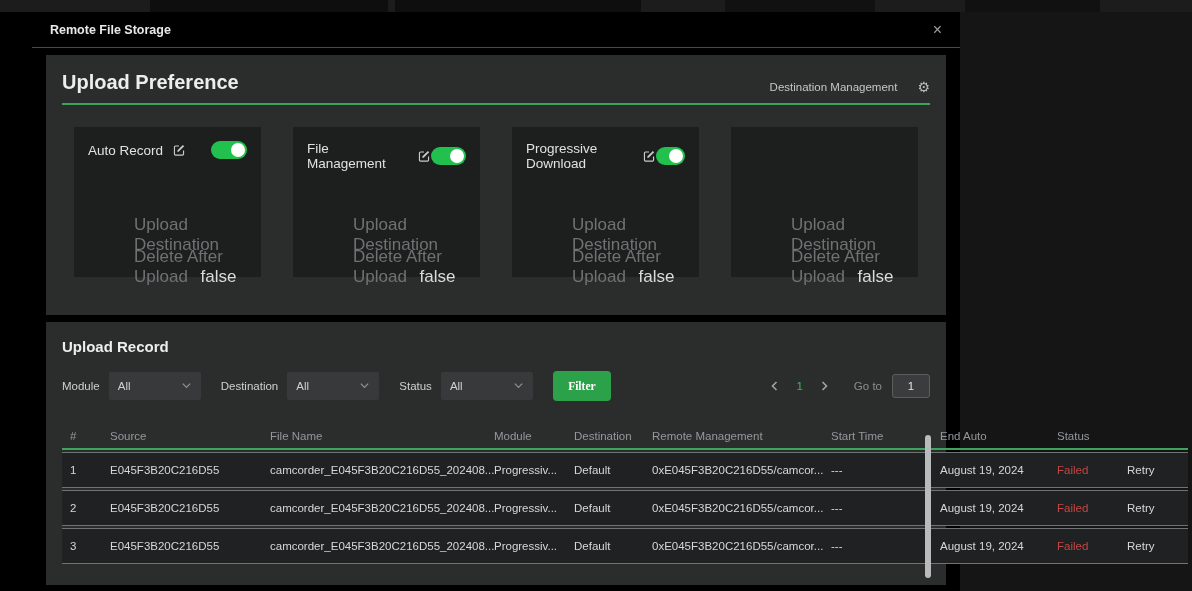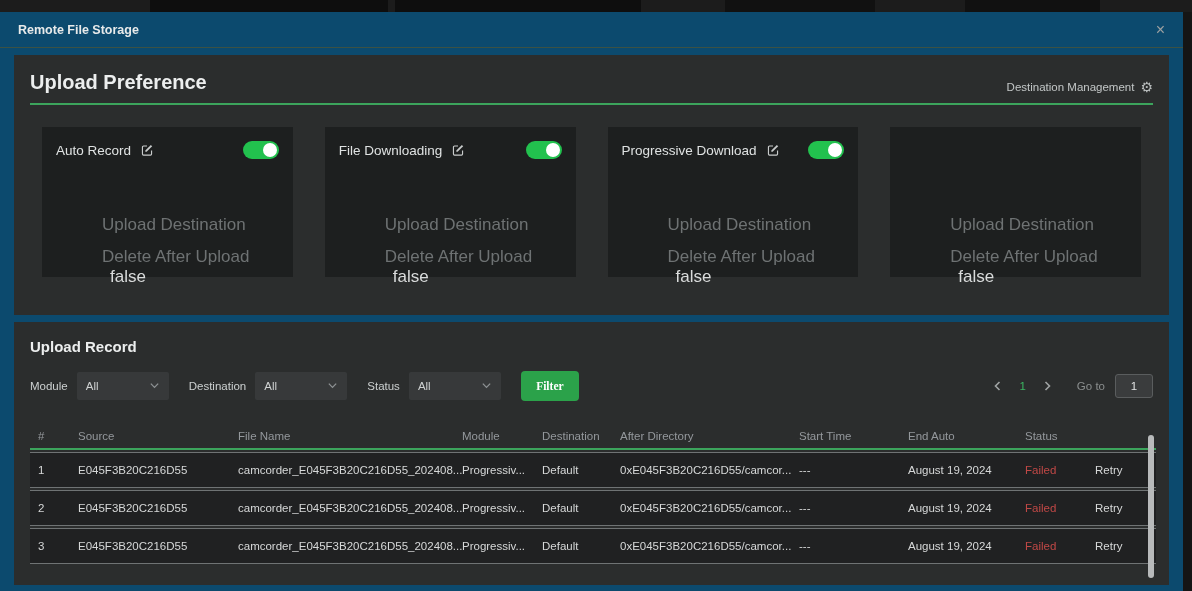--- a/index.html
+++ b/index.html
@@ -5,35 +5,35 @@
   * { box-sizing: border-box; margin: 0; padding: 0; }
   html,body { width:1192px; height:591px; background:#151515; overflow:hidden;
     font-family:"Liberation Sans", sans-serif; }
   .page { position:relative; width:1192px; height:591px; }
 
   
   .bg-strip { position:absolute; top:0; left:0; width:1192px; height:12px; background:#1c1c1c; }
   .bg-strip .seg { position:absolute; top:0; height:12px; background:#0e0e0e; }
 
   
-  .modal { position:absolute; top:12px; left:0; width:1183px; height:579px; background:#0c4a6e; }
+  .modal { position:absolute; top:12px; left:0; width:960px; height:579px; background:#000000;padding-left:32px; }
 
   .titlebar { height:36px; display:flex; align-items:center; justify-content:space-between;
     padding:0 18px; border-bottom:1px solid #3c5244; }
   .titlebar .title { color:#e8eaea; font-size:12.5px; font-weight:bold; }
   .titlebar .close { color:#9da1a1; font-size:16px; line-height:1; cursor:pointer; }
 
   .panel { margin:7px 14px 0 14px; background:#2b2d2d; padding:16px; position:relative; }
   .panel.pref { height:260px; }
   .panel.record { height:263px; }
 
   .panel-head { display:flex; align-items:flex-end; justify-content:space-between;
     padding-bottom:9px; border-bottom:2px solid #3ca45c; }
   .panel-title { color:#eceeee; font-size:20px; font-weight:bold; }
-  .dest-mgmt { color:#c3c7c7; font-size:11.5px; display:flex; align-items:center; gap:6px; cursor:pointer; }
+  .dest-mgmt { color:#c3c7c7; font-size:11.5px; display:flex; align-items:center; gap:20px; cursor:pointer; }
   .gear { font-size:14px; color:#b9bdbd; line-height:1; }
 
   .cards { display:flex; gap:32px; margin-top:22px; padding:0 12px; }
   .card { flex:1 1 0; height:150px; background:#1d1f1f; padding:14px; position:relative; }
   .card-top { display:flex; align-items:center; }
   .card-title { color:#dfe2e2; font-size:13.5px; }
   .edit-ic { margin-left:9px; display:inline-flex; }
   .toggle { margin-left:auto; width:36px; height:18px; border-radius:9px; background:#22c14e;
     position:relative; cursor:pointer; }
   .toggle .knob { position:absolute; top:2px; right:2px; width:14px; height:14px;
@@ -123,21 +123,21 @@
             <span class="val"></span>
           </div>
           <div class="card-line del">
             <span>Delete After Upload</span>
             <span class="val">false</span>
           </div>
         </div>
 
         <div class="card">
           <div class="card-top">
-            <span class="card-title">File Downloading</span>
+            <span class="card-title">File Management</span>
             <span class="edit-ic">
               <svg width="14" height="14" viewBox="0 0 16 16" fill="none" stroke="#c9cccc" stroke-width="1.3">
                 <path d="M13.2 8.6 v4 a1.2 1.2 0 0 1 -1.2 1.2 h-8 a1.2 1.2 0 0 1 -1.2 -1.2 v-8 a1.2 1.2 0 0 1 1.2 -1.2 h4"></path>
                 <path d="M12.4 2.3 l1.5 1.5 -6.3 6.3 h-1.5 v-1.5 z" fill="#c9cccc" stroke="none"></path>
               </svg>
             </span>
             <span class="toggle">
                 <span class="knob"></span>
               </span>
           </div>
@@ -240,21 +240,21 @@
           <input class="goto-input" value="1" style="">
         </span>
       </div>
 
       <div class="thead">
         <span class="th">#</span>
         <span class="th">Source</span>
         <span class="th">File Name</span>
         <span class="th">Module</span>
         <span class="th">Destination</span>
-        <span class="th">After Directory</span>
+        <span class="th">Remote Management</span>
         <span class="th">Start Time</span>
         <span class="th">End Auto</span>
         <span class="th">Status</span>
         <span class="th"></span>
       </div>
 
       <div class="trow">
         <span class="td">1</span>
         <span class="td">E045F3B20C216D55</span>
         <span class="td">camcorder_E045F3B20C216D55_202408...</span>

